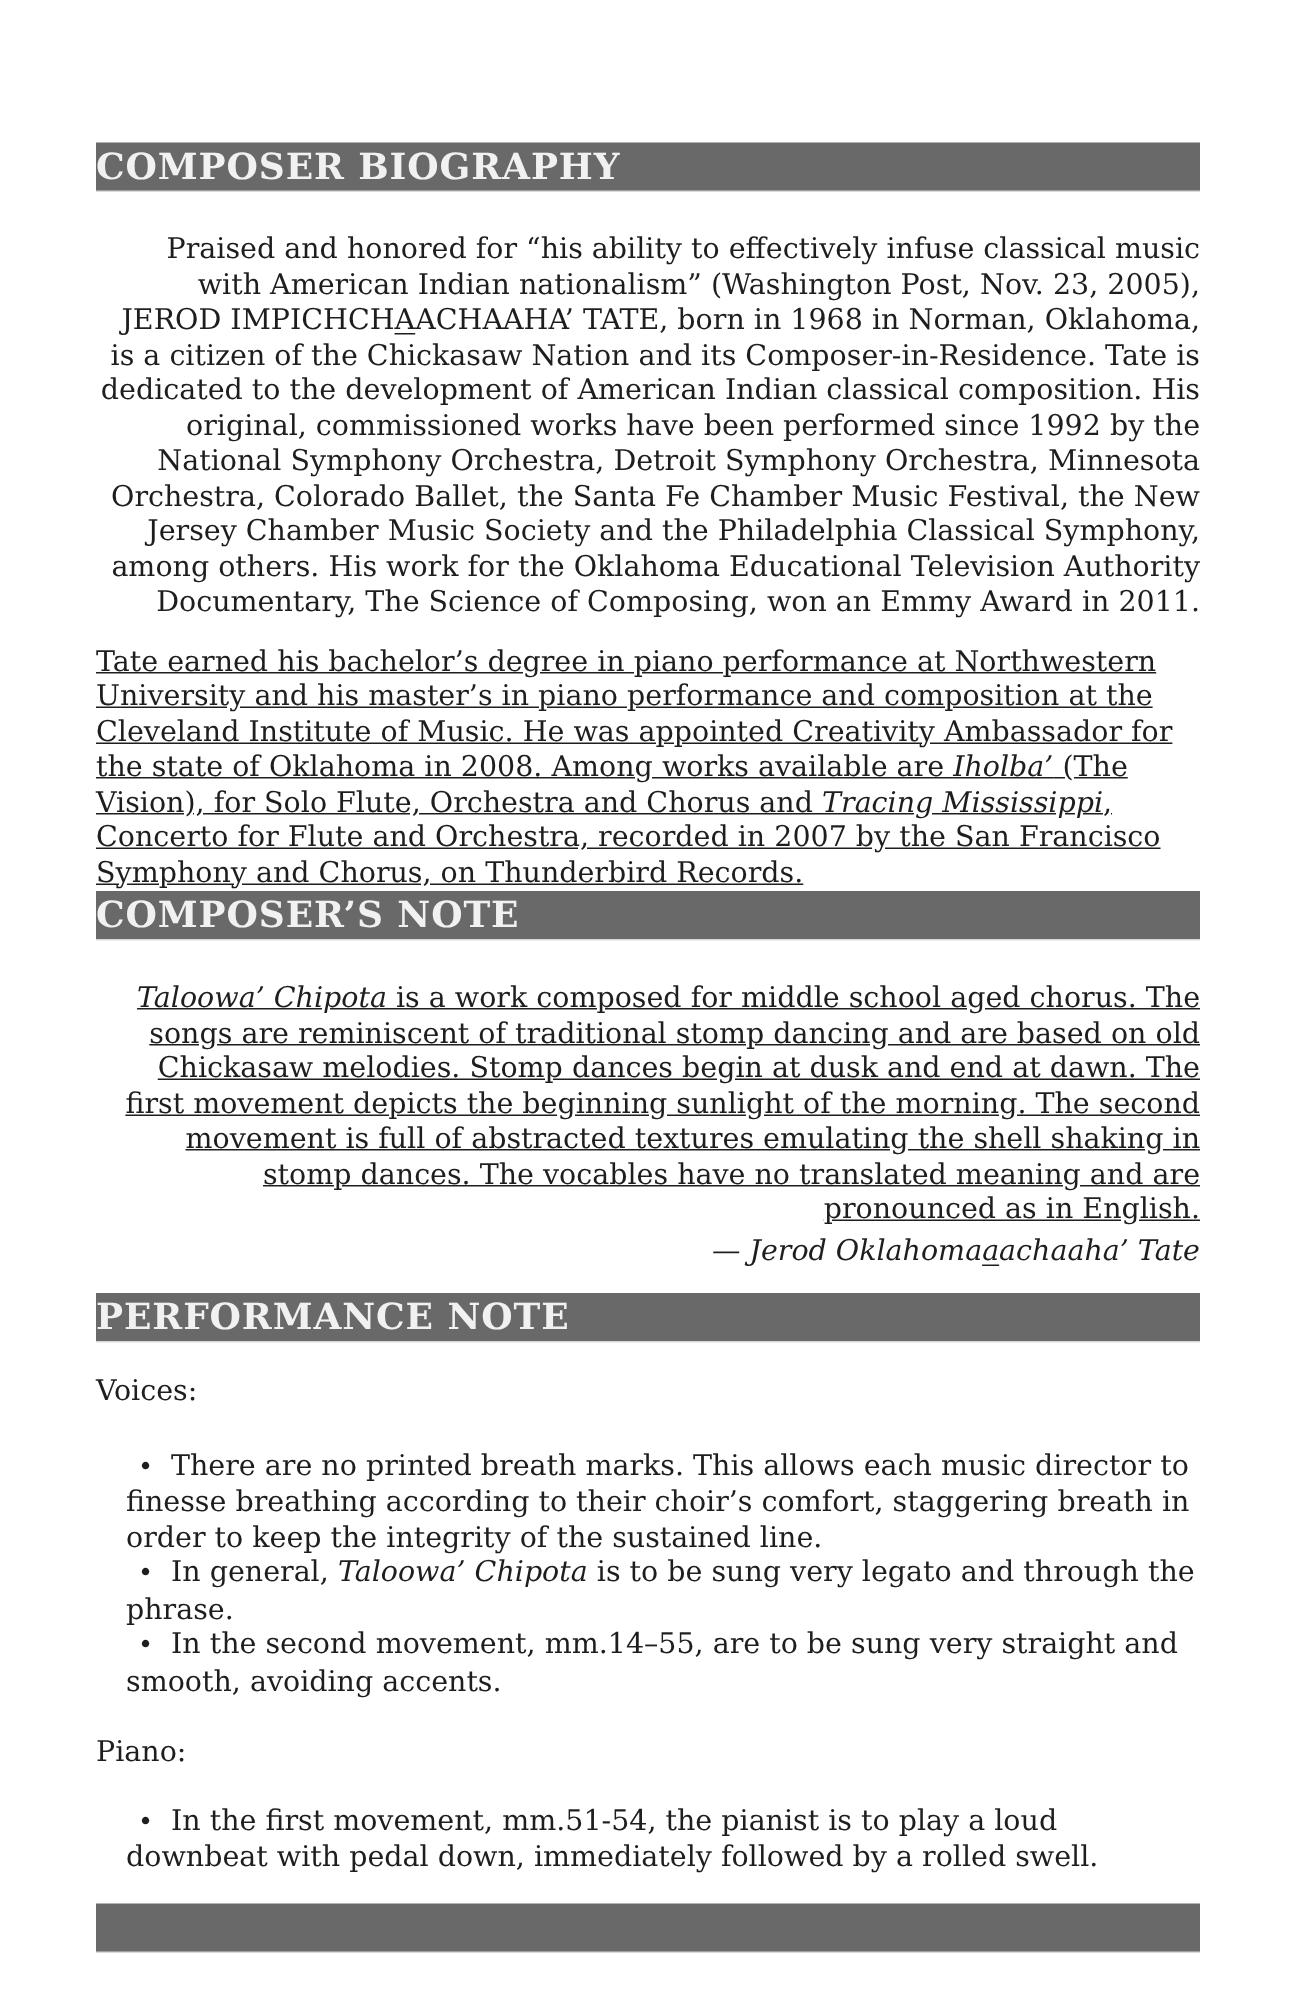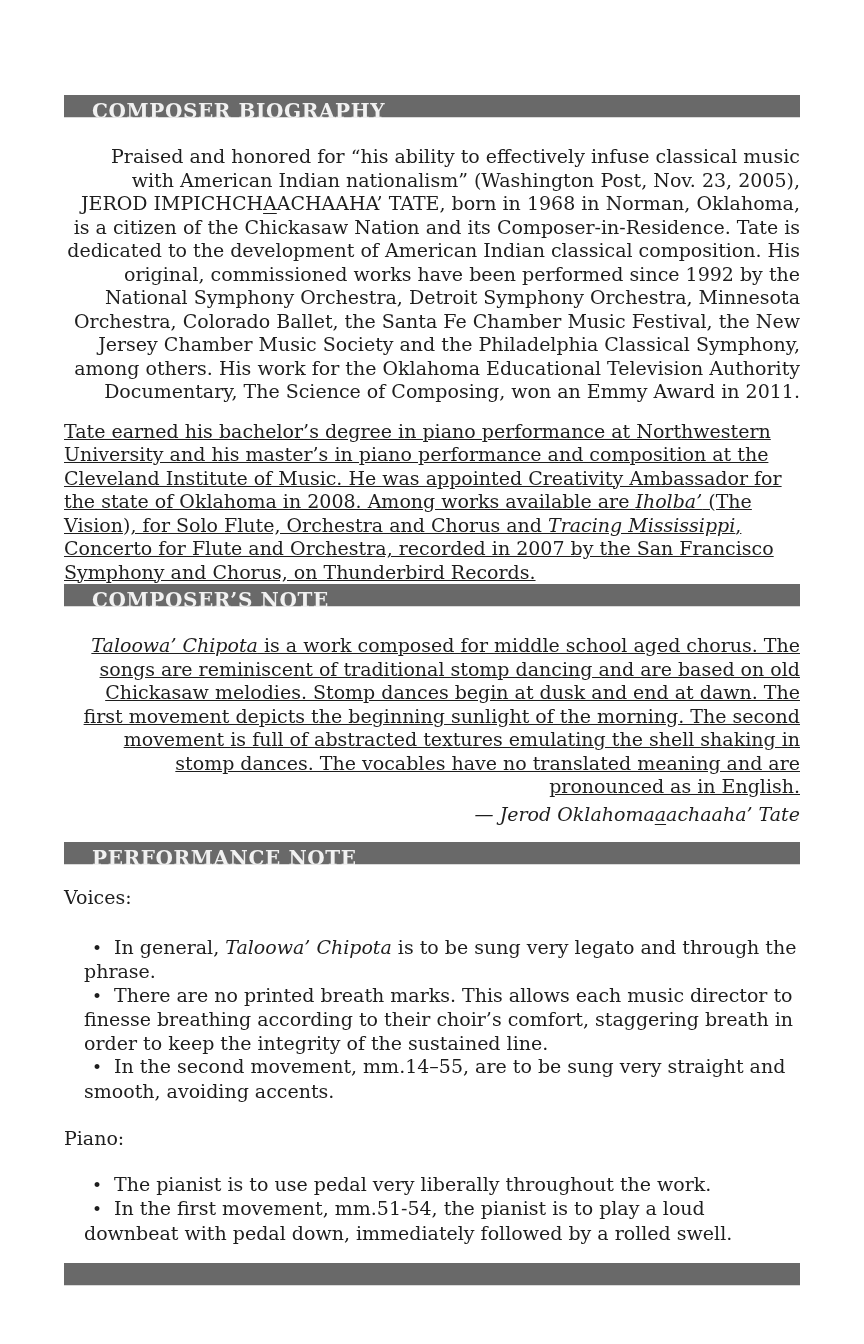--- a/index.html
+++ b/index.html
@@ -20,28 +20,28 @@
     color: var(--text);
     overflow: hidden;
   }
   .page {
     width: 864px;
     height: 1344px;
     padding: 0 64px;
   }
   .bar {
     width: 736px;
-    height: 22px;
+    height: 32px;
     background: var(--bar_bg);
     color: var(--bar_text);
     font-weight: bold;
-    font-size: 20px;
+    font-size: 24px;
     letter-spacing: 0.6px;
     line-height: 32px;
-    padding-left: 28px;
+    padding-left: 0;
     box-shadow: 0 1px 0 rgba(0,0,0,0.15);
   }
   .bar-first { margin-top: 95px; }
   .bar-second { }
   .bar-third { margin-top: 16px; }
   .bar-footer { margin-top: 18px; }
   .body-text {
     font-size: 19px;
     line-height: 23.5px;
   }
@@ -90,36 +90,33 @@
   <div class="body-text attribution"><span class="it">— Jerod Oklahoma</span><span class="it ul">a</span><span class="it">achaaha’ Tate</span></div>
 
   <div class="bar bar-third">
     <span>PERFORMANCE NOTE</span>
   </div>
 
   <div class="body-text group-label">Voices:</div>
 
   <div class="bullets">
     <div class="body-text bullet-item">
-      <span class="bullet-glyph">•</span><span><span>In general, </span><span class="it">Taloowa’ Chipota</span><span> is to be sung very legato and through the phrase.</span></span>
+      <span class="bullet-glyph">•</span><span><span>There are no printed breath marks. This allows each music director to finesse breathing according to their choir’s comfort, staggering breath in order to keep the integrity of the sustained line.</span></span>
     </div>
     <div class="body-text bullet-item">
-      <span class="bullet-glyph">•</span><span><span>There are no printed breath marks. This allows each music director to finesse breathing according to their choir’s comfort, staggering breath in order to keep the integrity of the sustained line.</span></span>
+      <span class="bullet-glyph">•</span><span><span>In general, </span><span class="it">Taloowa’ Chipota</span><span> is to be sung very legato and through the phrase.</span></span>
     </div>
     <div class="body-text bullet-item">
       <span class="bullet-glyph">•</span><span><span>In the second movement, mm.14–55, are to be sung very straight and smooth, avoiding accents.</span></span>
     </div>
   </div>
 
   <div class="body-text group-label group-label-piano">Piano:</div>
 
   <div class="bullets bullets-piano">
     <div class="body-text bullet-item">
-      <span class="bullet-glyph">•</span><span><span>The pianist is to use pedal very liberally throughout the work.</span></span>
-    </div>
-    <div class="body-text bullet-item">
       <span class="bullet-glyph">•</span><span><span>In the first movement, mm.51-54, the pianist is to play a loud downbeat with pedal down, immediately followed by a rolled swell.</span></span>
     </div>
   </div>
 
   <div class="bar bar-footer"></div>
 
 </div>
 
 </body></html>

